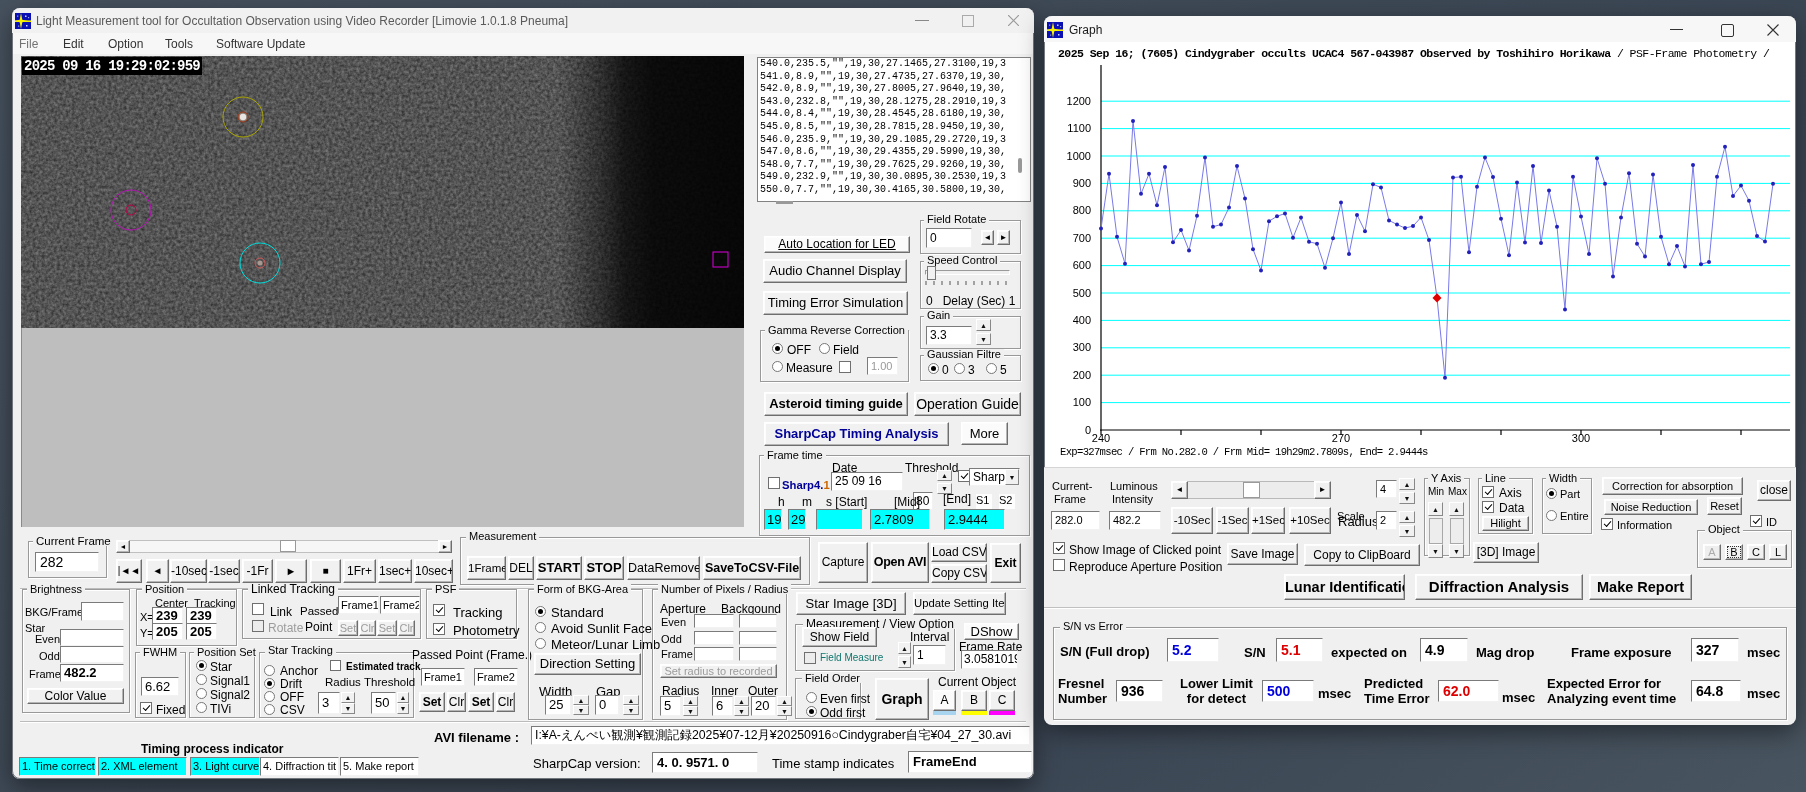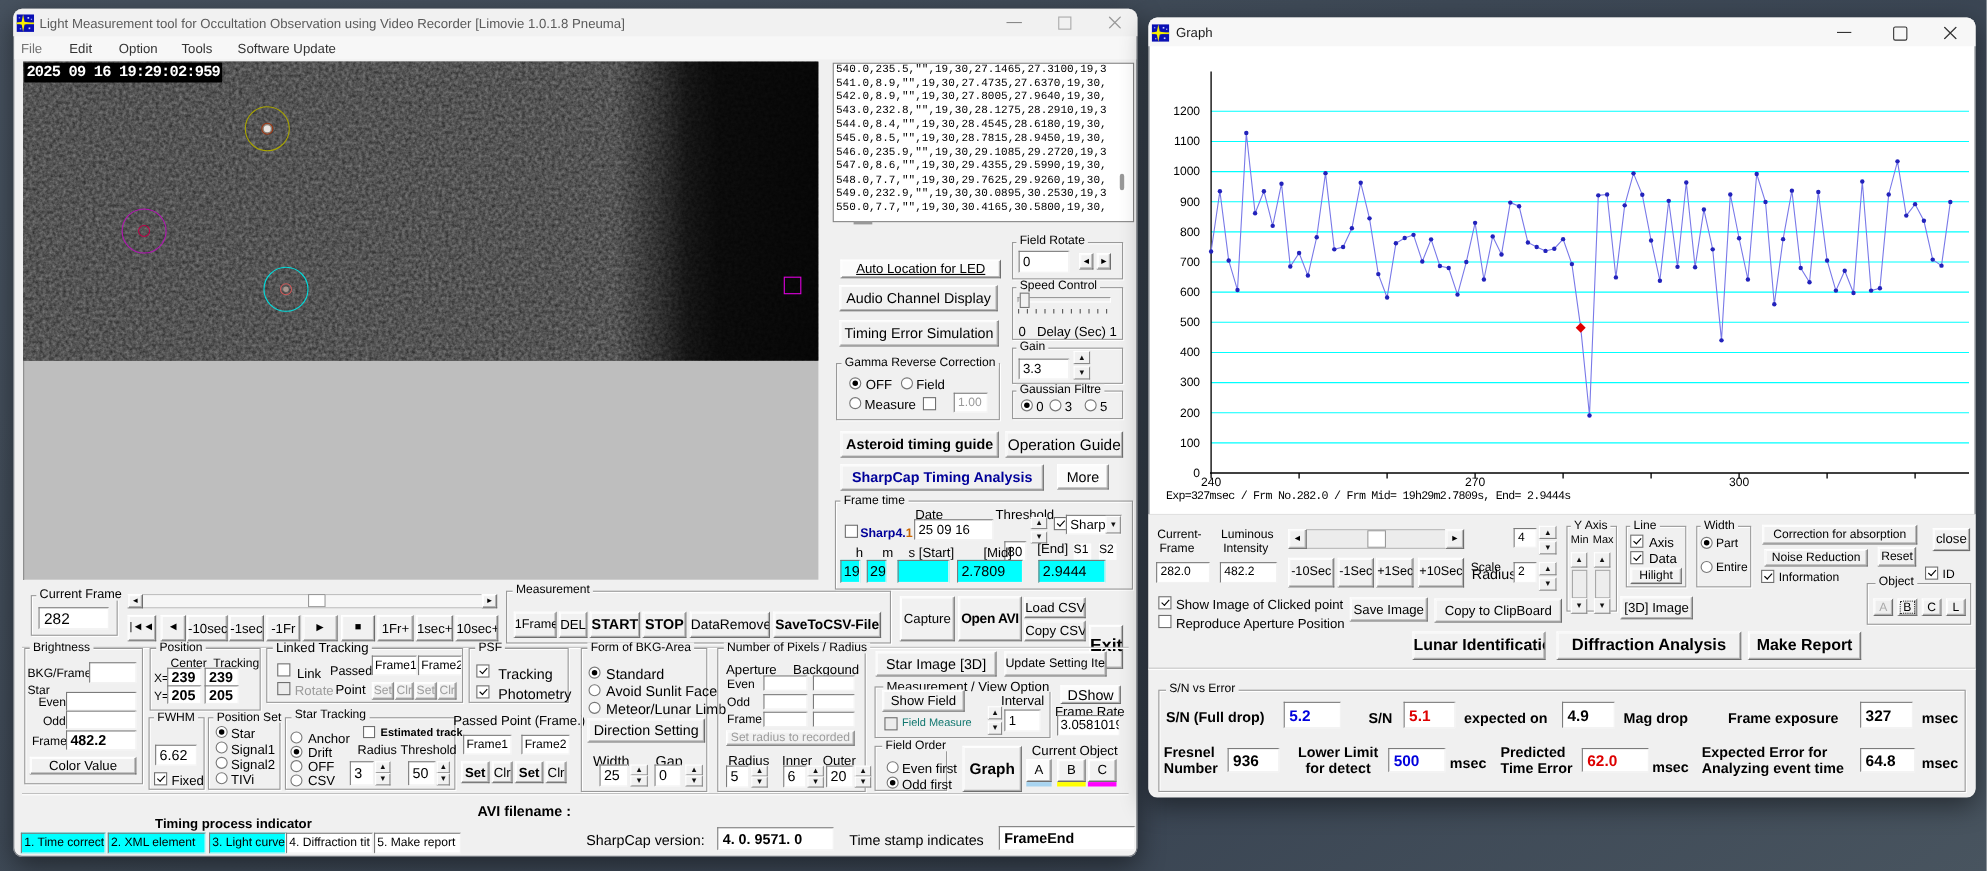--- a/index.html
+++ b/index.html
@@ -203,21 +203,21 @@
   <div class="btn" style="left:455px;top:548px;width:39px;height:24px;line-height:22px;font-size:11.5px;">1Frame</div>
   <div class="btn" style="left:496px;top:548px;width:26px;height:24px;line-height:22px;font-size:12px;">DEL</div>
   <div class="btn" style="left:524px;top:548px;width:46px;height:24px;line-height:22px;font-size:13px;font-weight:bold;">START</div>
   <div class="btn" style="left:572px;top:548px;width:40px;height:24px;line-height:22px;font-size:13px;font-weight:bold;">STOP</div>
   <div class="btn" style="left:615px;top:548px;width:73px;height:24px;line-height:22px;font-size:12.5px;">DataRemove</div>
   <div class="btn" style="left:691px;top:548px;width:98px;height:24px;line-height:22px;font-size:12.5px;font-weight:bold;">SaveToCSV-File</div>
   <div class="btn" style="left:806px;top:534px;width:50px;height:41px;line-height:39px;font-size:12px;">Capture</div>
   <div class="btn" style="left:859px;top:534px;width:58px;height:41px;line-height:39px;font-size:12.5px;font-weight:bold;letter-spacing:-0.3px;">Open AVI</div>
   <div class="btn" style="left:919px;top:535px;width:56px;height:19px;line-height:17px;font-size:12px;">Load CSV</div>
   <div class="btn" style="left:919px;top:556px;width:56px;height:19px;line-height:17px;font-size:12px;">Copy CSV</div>
-  <div class="btn" style="left:978px;top:560px;width:31px;height:40px;line-height:38px;font-size:16px;font-weight:bold;">Exit</div>
+  <div class="btn" style="left:978px;top:535px;width:31px;height:40px;line-height:38px;font-size:12px;font-weight:bold;">Exit</div>
   <div class="abs" style="left:8px;top:580px;width:1006px;height:0;border-top:1px solid #bbb;border-bottom:1px solid #fff;"></div>
 
   <div class="grp" style="left:10px;top:581px;width:108px;height:124px;"></div>
   <div class="glab" style="left:15px;top:576px;">Brightness</div>
   <div class="lbl" style="left:13px;top:598px;font-size:11px;">BKG/Frame</div>
   <div class="tb" style="left:69px;top:594px;width:43px;height:19px;"></div>
   <div class="lbl" style="left:13px;top:614px;font-size:11px;">Star</div>
   <div class="lbl" style="left:23px;top:625px;font-size:11px;">Even</div>
   <div class="tb" style="left:48px;top:621px;width:64px;height:17px;"></div>
   <div class="lbl" style="left:27px;top:642px;font-size:11px;">Odd</div>
@@ -363,20 +363,21 @@
   <div class="lbl" style="left:926px;top:667px;font-size:12px;">Current Object</div>
   <div class="btn" style="left:921px;top:682px;width:23px;height:21px;line-height:19px;font-size:12px;background:#fbfbfb;">A</div>
   <div class="btn" style="left:949px;top:682px;width:26px;height:21px;line-height:19px;font-size:12px;">B</div>
   <div class="btn" style="left:977px;top:682px;width:26px;height:21px;line-height:19px;font-size:12px;">C</div>
   <div class="abs" style="left:921px;top:703px;width:23px;height:4px;background:#a8d4f0;"></div>
   <div class="abs" style="left:949px;top:703px;width:26px;height:4px;background:#ffff00;"></div>
   <div class="abs" style="left:977px;top:703px;width:26px;height:4px;background:#ff00ff;"></div>
   <div class="abs" style="left:8px;top:713px;width:1006px;height:0;border-top:1px solid #bbb;border-bottom:1px solid #fff;"></div>
 
   <div class="lbl" style="left:422px;top:722px;font-size:13px;font-weight:bold;">AVI filename :</div>
+  <div class="tb" style="left:519px;top:718px;width:499px;height:19px;font-size:12.3px;line-height:17px;padding-left:3px;white-space:nowrap;overflow:hidden;">I:¥A-えんぺい観測¥観測記録2025¥07-12月¥20250916○Cindygraber自宅¥04_27_30.avi</div>
   <div class="lbl" style="left:521px;top:748px;font-size:13px;">SharpCap version:</div>
   <div class="tb" style="left:640px;top:744px;width:106px;height:21px;font-size:13px;font-weight:bold;line-height:19px;padding-left:4px;">4. 0. 9571. 0</div>
   <div class="lbl" style="left:760px;top:748px;font-size:13px;">Time stamp indicates</div>
   <div class="tb" style="left:896px;top:743px;width:124px;height:22px;font-size:13px;font-weight:bold;line-height:20px;padding-left:4px;">FrameEnd</div>
   <div class="lbl" style="left:129px;top:734px;font-size:12px;font-weight:bold;">Timing process indicator</div>
   <div class="cy" style="left:7px;top:749px;width:77px;height:19px;font-size:11px;line-height:17px;padding-left:2px;">1. Time correct</div>
   <div class="cy" style="left:86px;top:749px;width:89px;height:19px;font-size:11px;line-height:17px;padding-left:2px;">2. XML element</div>
   <div class="cy" style="left:178px;top:749px;width:70px;height:19px;font-size:11px;line-height:17px;padding-left:2px;">3. Light curve</div>
   <div class="tb" style="left:248px;top:749px;width:79px;height:19px;font-size:11px;line-height:17px;padding-left:2px;">4. Diffraction tit</div>
   <div class="tb" style="left:328px;top:749px;width:79px;height:19px;font-size:11px;line-height:17px;padding-left:2px;">5. Make report</div>
@@ -394,20 +395,21 @@
       <rect x="2" y="2.5" width="1.3" height="1.3" fill="#8890dd"></rect>
       <rect x="3" y="12.5" width="1.3" height="1.3" fill="#8890dd"></rect>
     </svg>
   <div class="lbl" style="left:25px;top:7px;font-size:12px;color:#1a1a1a;">Graph</div>
   <div class="lbl" style="left:626px;top:13px;width:13px;border-top:1px solid #333;"></div>
   <div class="abs" style="left:677px;top:8px;width:11px;height:11px;border:1.2px solid #333;border-radius:2px;"></div>
   <svg class="abs" style="left:723px;top:8px" width="12" height="12">
       <path d="M0.5 0.5 L11.5 11.5 M11.5 0.5 L0.5 11.5" stroke="#333" stroke-width="1.1"></path>
     </svg>
 
+  <div class="lbl" style="left:14px;top:31px;font-family:'Liberation Mono',monospace;font-size:11.5px;letter-spacing:-0.55px;"><b>2025 Sep 16; (7605) Cindygraber occults UCAC4 567-043987 Observed by Toshihiro Horikawa</b> / PSF-Frame Photometry /</div>
 
   <svg class="abs" id="chart" style="left:0;top:44px;" width="752" height="408">
 <line x1="57" y1="342.6" x2="746" y2="342.6" stroke="#00ffff" stroke-width="1"></line>
 <line x1="57" y1="315.2" x2="746" y2="315.2" stroke="#00ffff" stroke-width="1"></line>
 <line x1="57" y1="287.8" x2="746" y2="287.8" stroke="#00ffff" stroke-width="1"></line>
 <line x1="57" y1="260.4" x2="746" y2="260.4" stroke="#00ffff" stroke-width="1"></line>
 <line x1="57" y1="233.0" x2="746" y2="233.0" stroke="#00ffff" stroke-width="1"></line>
 <line x1="57" y1="205.6" x2="746" y2="205.6" stroke="#00ffff" stroke-width="1"></line>
 <line x1="57" y1="178.2" x2="746" y2="178.2" stroke="#00ffff" stroke-width="1"></line>
 <line x1="57" y1="150.8" x2="746" y2="150.8" stroke="#00ffff" stroke-width="1"></line>

